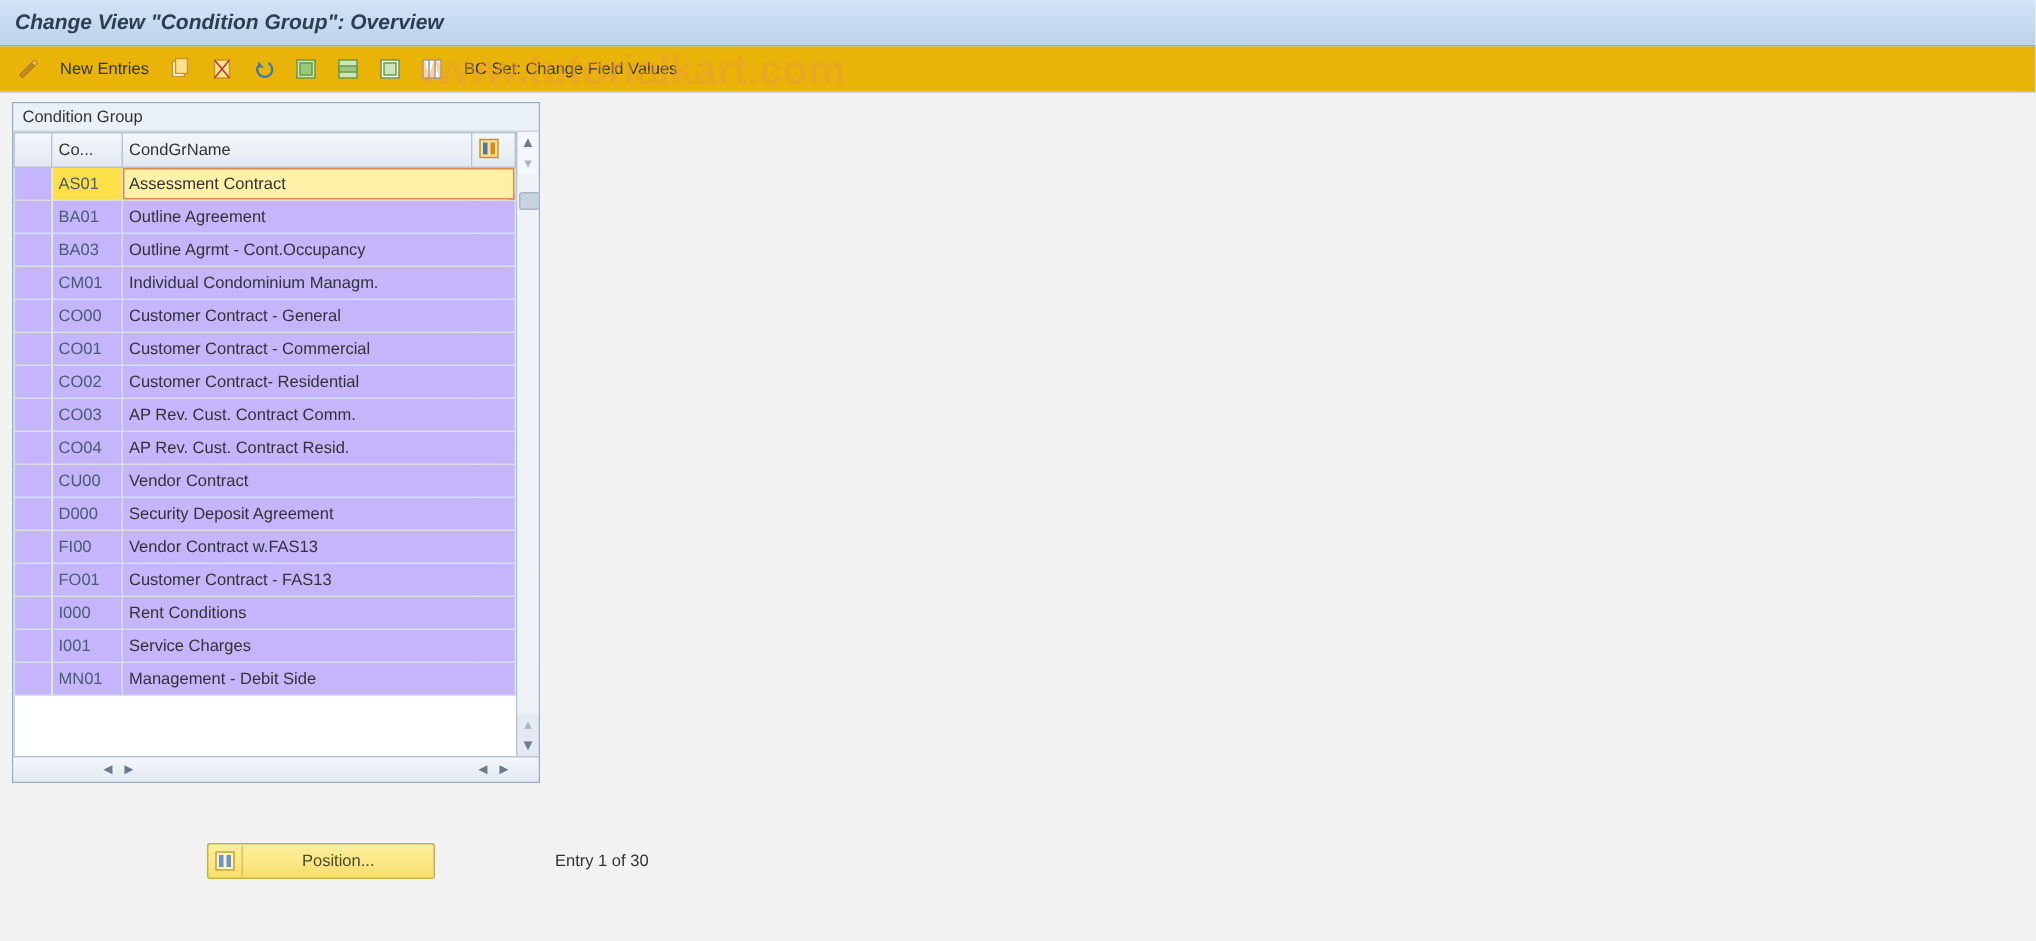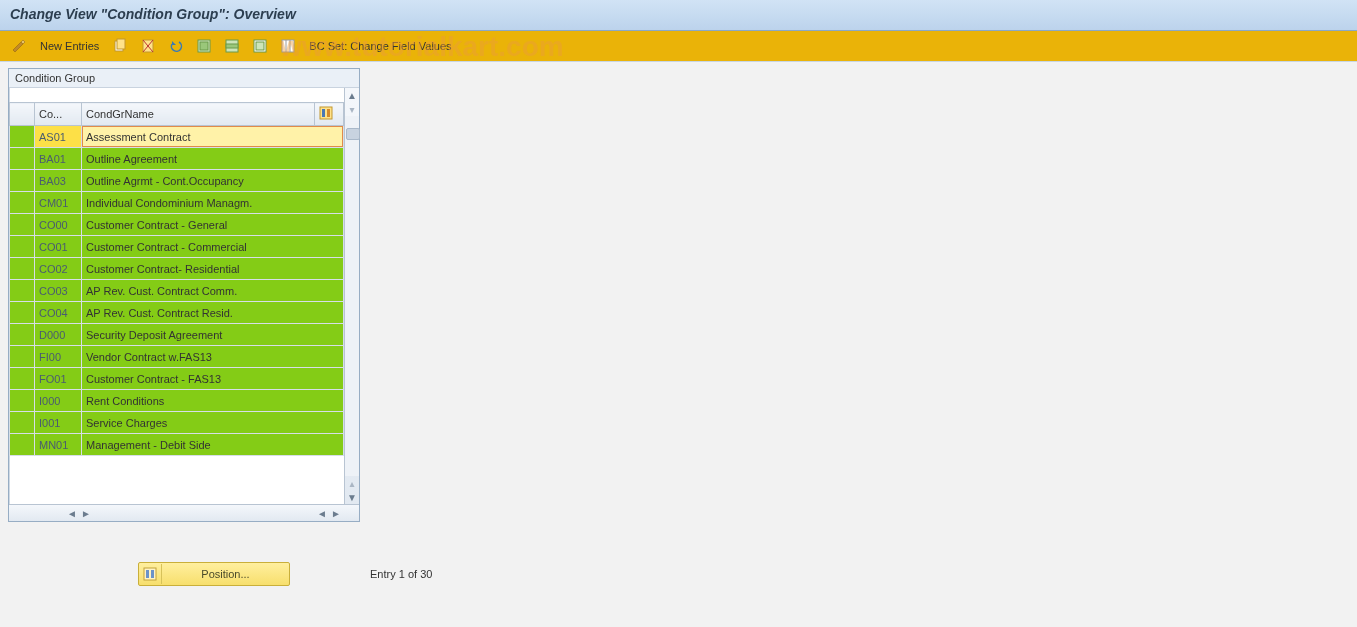--- a/index.html
+++ b/index.html
@@ -73,21 +73,20 @@
     padding: 3px 6px;
     border-bottom: 1px solid #c9d3df;
   }
   .grid-area {
     display: flex;
     height: 416px;
   }
   .grid-body {
     flex: 1 1 auto;
     overflow: hidden;
-    margin-top: 14px;
   }
   table.grid {
     border-collapse: collapse;
     width: 100%;
     table-layout: fixed;
   }
   table.grid th {
     background: linear-gradient(#f4f7fb,#e2e9f1);
     border: 1px solid #b8c4d2;
     font-weight: normal;
@@ -102,21 +101,21 @@
   }
   .col-sel { width: 16px; background:#e6ebf1; }
   .col-code { width: 38px; }
   .col-name { width: auto; }
   th.col-icon { width: 20px; text-align: center; padding:2px 0; }
   table.grid td {
     border: 1px solid #d6dee7;
     padding: 2px 4px;
     height: 17px;
     font-size: 11px;
-    background: #84cc16;
+    background: #c4b5fd;
     white-space: nowrap;
     overflow: hidden;
     text-overflow: clip;
   }
   td.row-sel {
     background: linear-gradient(#f4f7fb,#e2e9f1);
     border: 1px solid #b8c4d2;
   }
   td.code-cell {
     background: #f4f7fb;
@@ -337,20 +336,25 @@
               </tr>
               <tr>
                 <td class="row-sel"></td>
                 <td class="code-cell">CO03</td>
                 <td class="name-cell" colspan="2">AP Rev. Cust. Contract Comm.</td>
               </tr>
               <tr>
                 <td class="row-sel"></td>
                 <td class="code-cell">CO04</td>
                 <td class="name-cell" colspan="2">AP Rev. Cust. Contract Resid.</td>
+              </tr>
+              <tr>
+                <td class="row-sel"></td>
+                <td class="code-cell">CU00</td>
+                <td class="name-cell" colspan="2">Vendor Contract</td>
               </tr>
               <tr>
                 <td class="row-sel"></td>
                 <td class="code-cell">D000</td>
                 <td class="name-cell" colspan="2">Security Deposit Agreement</td>
               </tr>
               <tr>
                 <td class="row-sel"></td>
                 <td class="code-cell">FI00</td>
                 <td class="name-cell" colspan="2">Vendor Contract w.FAS13</td>

